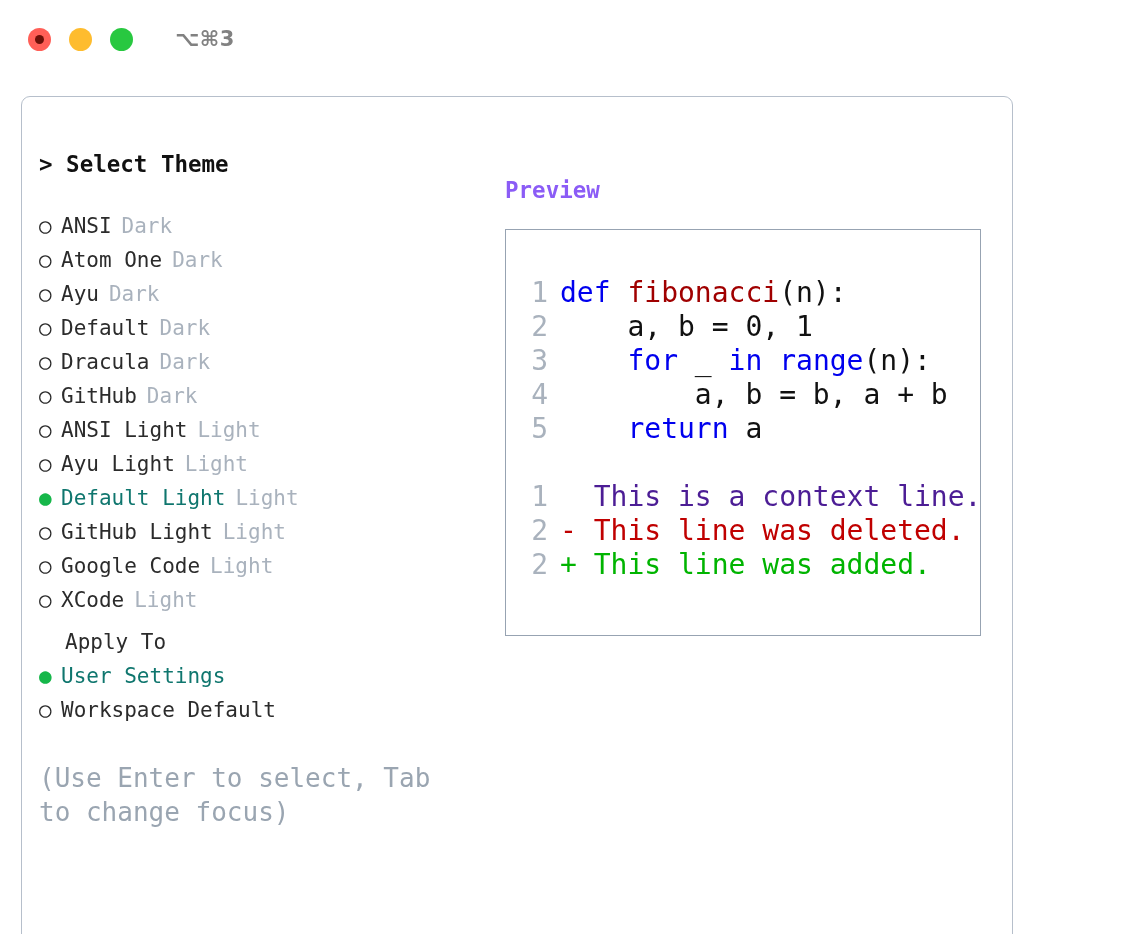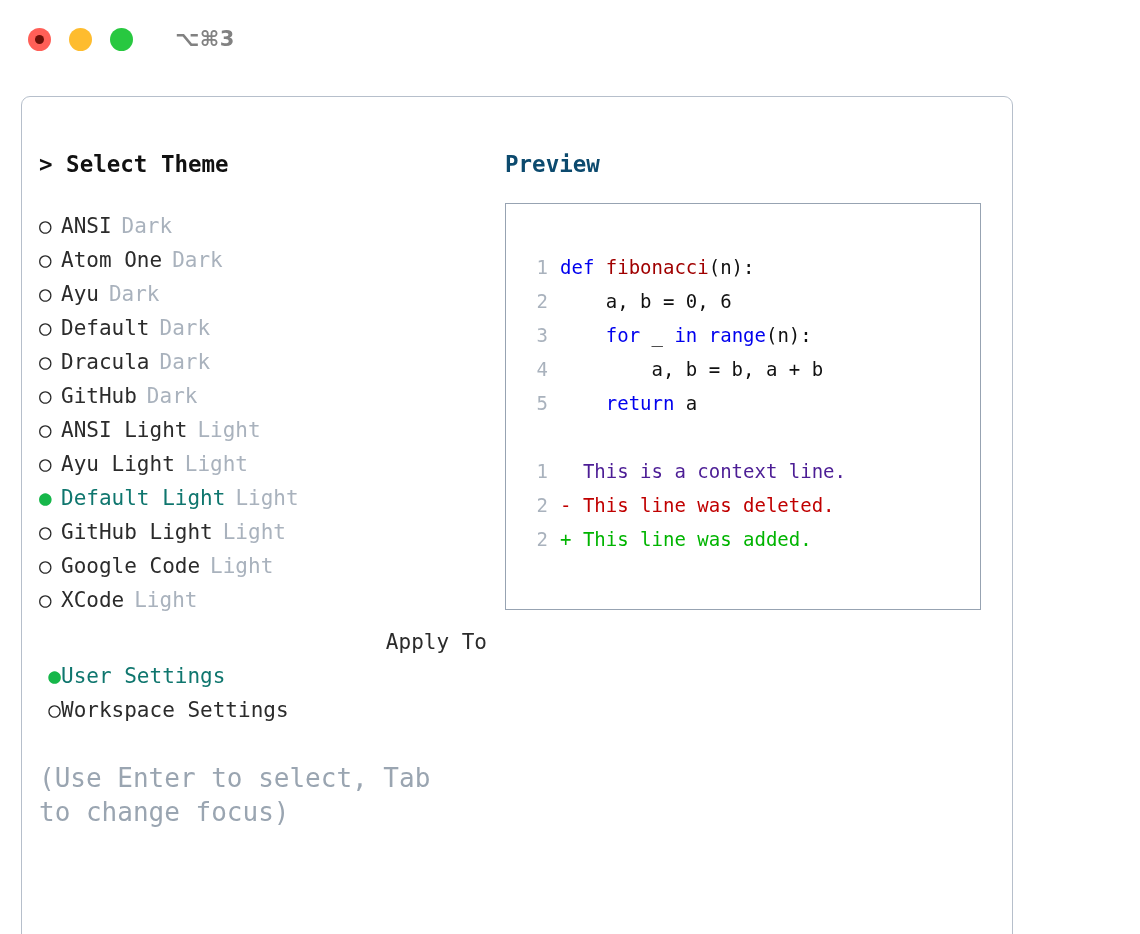--- a/index.html
+++ b/index.html
@@ -119,21 +119,21 @@
   .bullet.filled { color: #16b74a; }
 
   .opt-label { color: #2b2b2b; }
   .opt-label.sel { color: #0f766e; }
   .opt-kind {
     color: #a9b2bd;
     margin-left: 10px;
     margin-top: 28px;
   }
 
-  .apply-block { margin-top: 36px; text-align: right; }
+  .apply-block { margin-top: 36px; }
   .apply-title {
     font-size: 21px;
     color: #2b2b2b;
     line-height: 34px;
     padding-left: 26px;
     white-space: pre;
   }
 
   .hint {
     margin-top: 34px;
@@ -146,35 +146,36 @@
 
   
   .right-col {
     flex: 1 1 auto;
     padding: 50px 0 0 18px;
     box-sizing: border-box;
   }
   .preview-title {
     font-size: 22.5px;
     font-weight: bold;
-    color: #0c4a6e;
+    color: #8b5cf6;
     line-height: 34px;
     margin-bottom: 22px;
+    margin-top: 26px;
   }
   .preview-box {
     width: 476px;
     height: 407px;
     border: 1.8px solid #97a3b2;
     box-sizing: border-box;
     padding: 46px 0 0 14px;
     background: #ffffff;
   }
 
   .code-line {
-    font-size: 19px;
+    font-size: 28px;
     line-height: 34px;
     white-space: pre;
     height: 34px;
   }
   .ln {
     display: inline-block;
     width: 28px;
     text-align: right;
     color: #a9b2bd;
     margin-right: 12px;
@@ -220,34 +221,34 @@
           <div class="opt-row"><span class="bullet filled">●</span><span class="opt-label sel">Default Light</span><span class="opt-kind">Light</span></div>
           <div class="opt-row"><span class="bullet">○</span><span class="opt-label">GitHub Light</span><span class="opt-kind">Light</span></div>
           <div class="opt-row"><span class="bullet">○</span><span class="opt-label">Google Code</span><span class="opt-kind">Light</span></div>
           <div class="opt-row"><span class="bullet">○</span><span class="opt-label">XCode</span><span class="opt-kind">Light</span></div>
         </div>
 
       <div class="apply-block">
         <div class="apply-title">Apply To</div>
         <div id="apply-list">
             <div class="opt-row"><span class="bullet filled">●</span><span class="opt-label sel">User Settings</span></div>
-            <div class="opt-row"><span class="bullet">○</span><span class="opt-label">Workspace Settings</span></div>
+            <div class="opt-row"><span class="bullet">○</span><span class="opt-label">Workspace Default</span></div>
           </div>
       </div>
 
       <div class="hint">(Use Enter to select, Tab to change focus)</div>
     </div>
 
     <div class="right-col">
       <div class="preview-title">Preview</div>
 
       <div class="preview-box">
         <div id="code-block">
             <div class="code-line"><span class="ln">1</span><span class="kw">def </span><span class="fn">fibonacci</span><span class="plain">(n):</span></div>
-            <div class="code-line"><span class="ln">2</span><span class="plain">    a, b = 0, 6</span></div>
+            <div class="code-line"><span class="ln">2</span><span class="plain">    a, b = 0, 1</span></div>
             <div class="code-line"><span class="ln">3</span><span class="plain">    </span><span class="kw">for</span><span class="plain"> _ </span><span class="kw">in</span><span class="plain"> </span><span class="kw">range</span><span class="plain">(n):</span></div>
             <div class="code-line"><span class="ln">4</span><span class="plain">        a, b = b, a + b</span></div>
             <div class="code-line"><span class="ln">5</span><span class="plain">    </span><span class="kw">return</span><span class="plain"> a</span></div>
           </div>
         <div class="gap-line"></div>
         <div id="diff-block">
             <div class="code-line"><span class="ln">1</span><span class="ctx"> </span><span class="ctx"> This is a context line.</span></div>
             <div class="code-line"><span class="ln">2</span><span class="del">-</span><span class="del"> This line was deleted.</span></div>
             <div class="code-line"><span class="ln">2</span><span class="add">+</span><span class="add"> This line was added.</span></div>
           </div>

